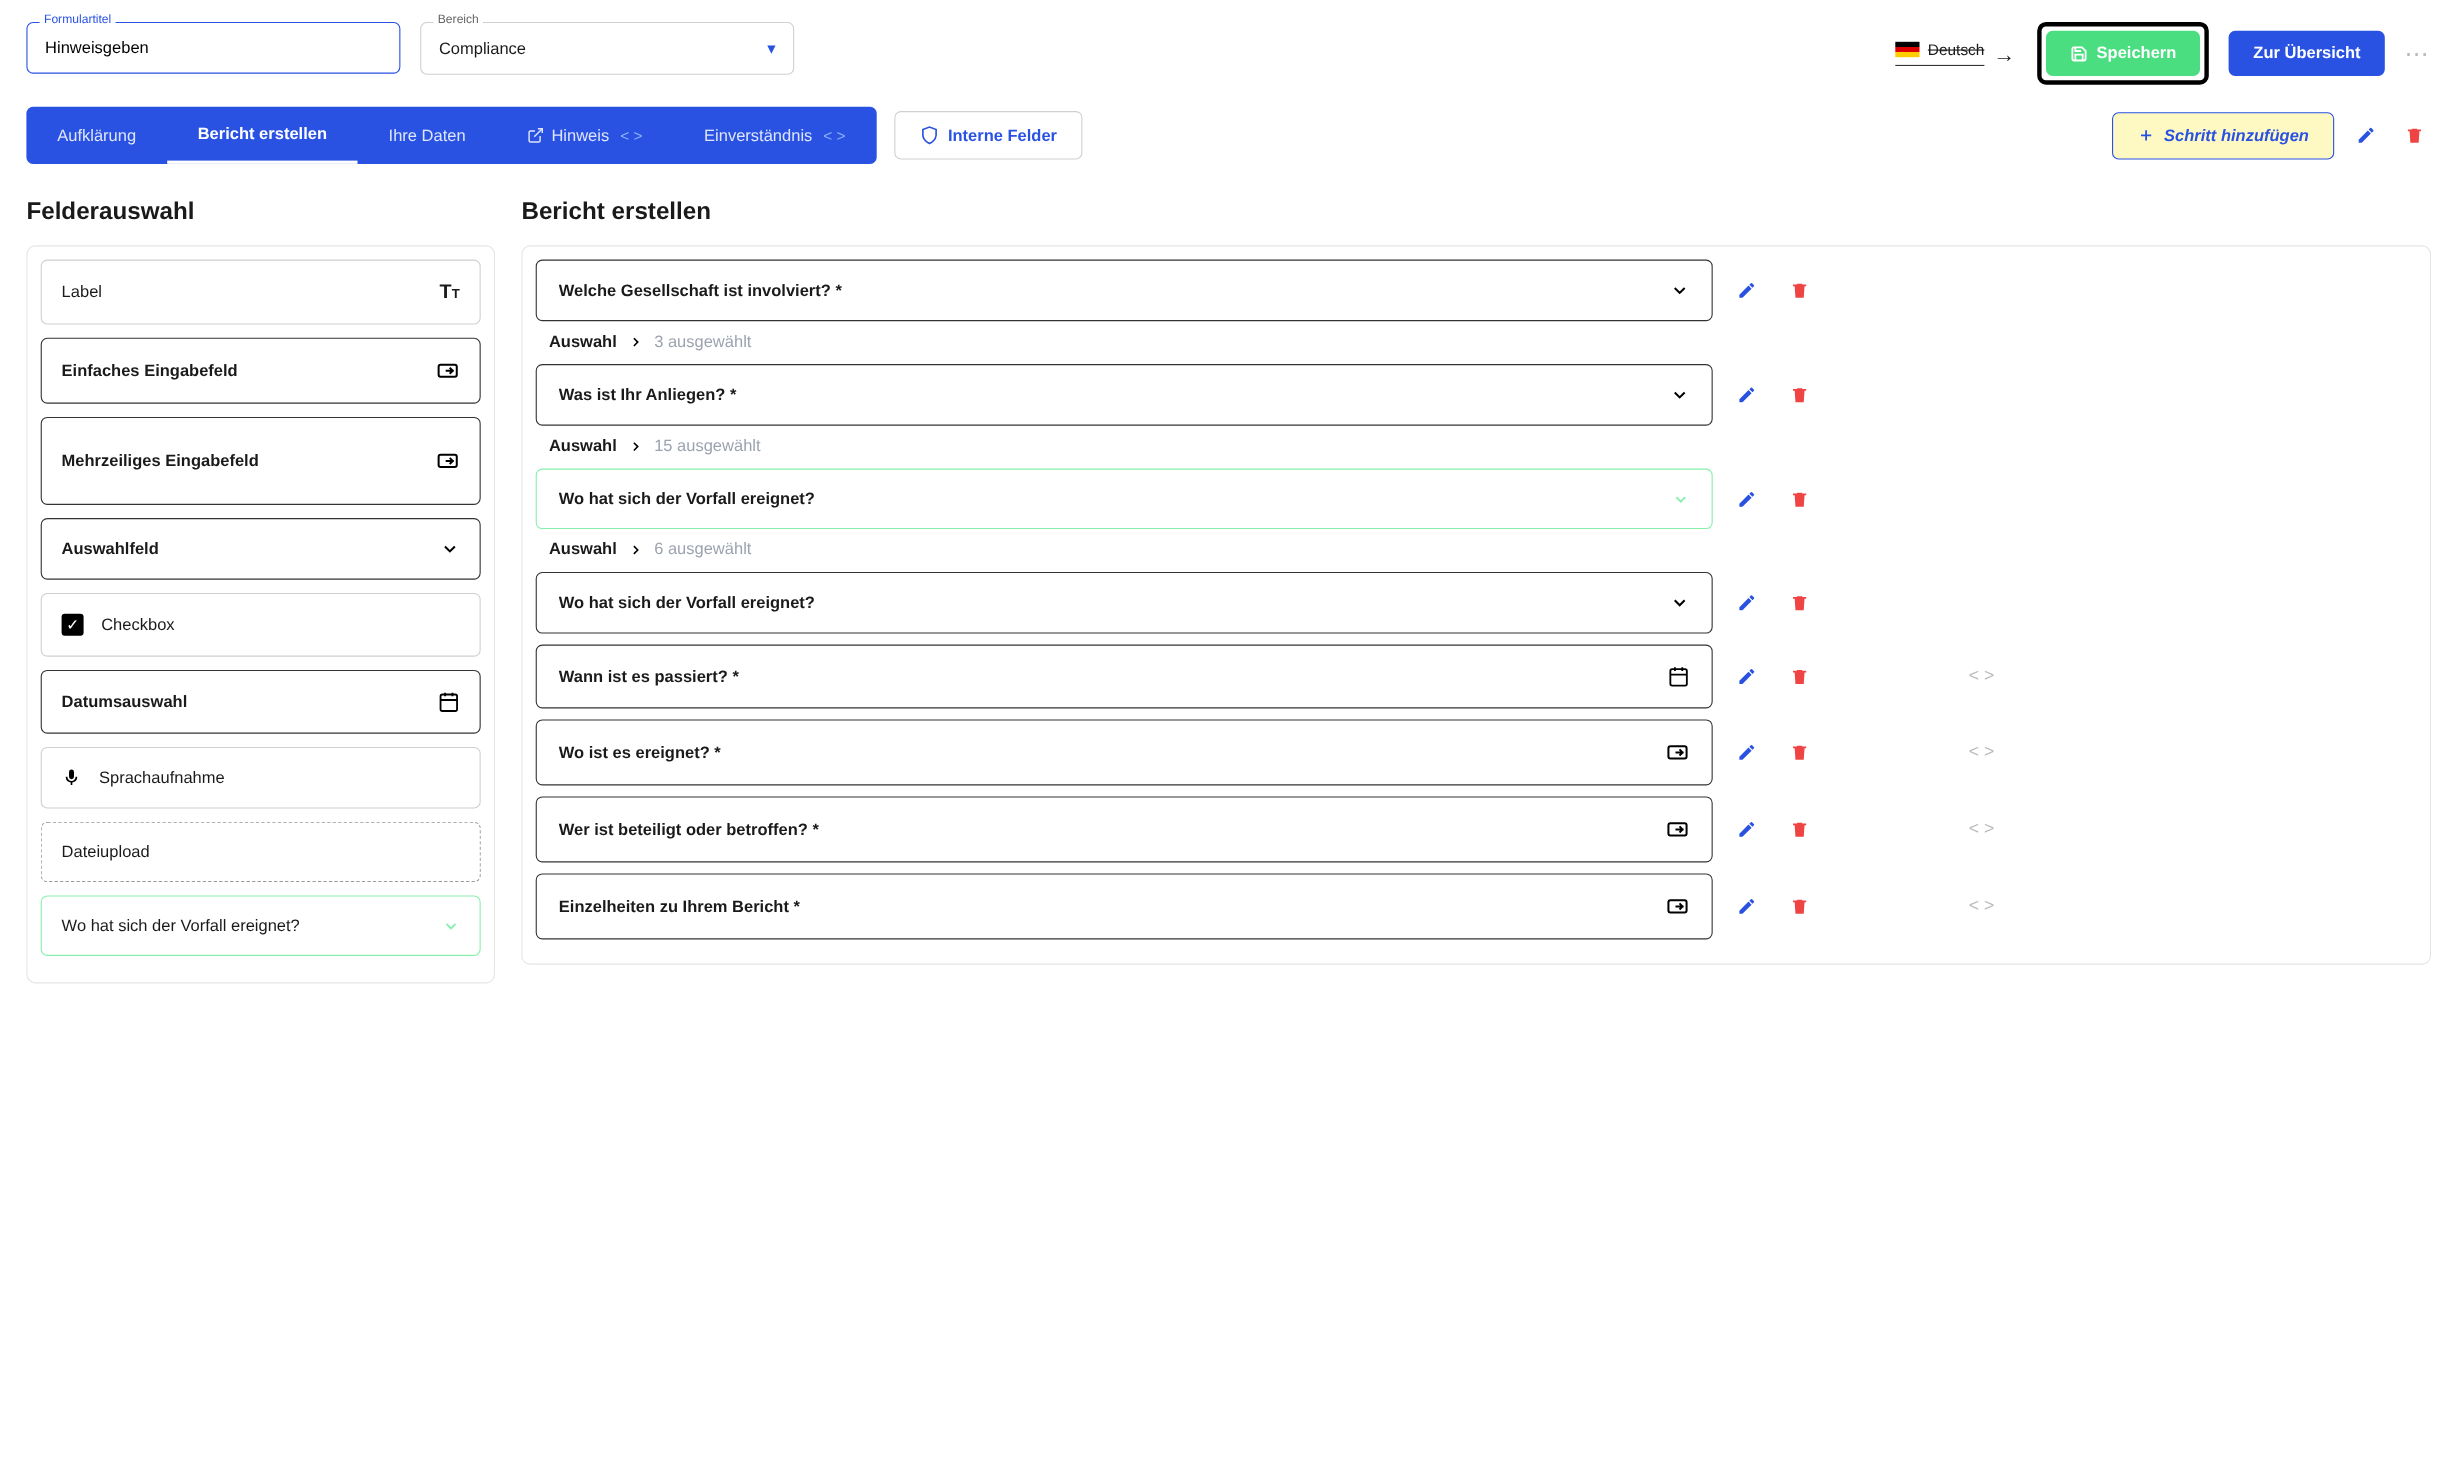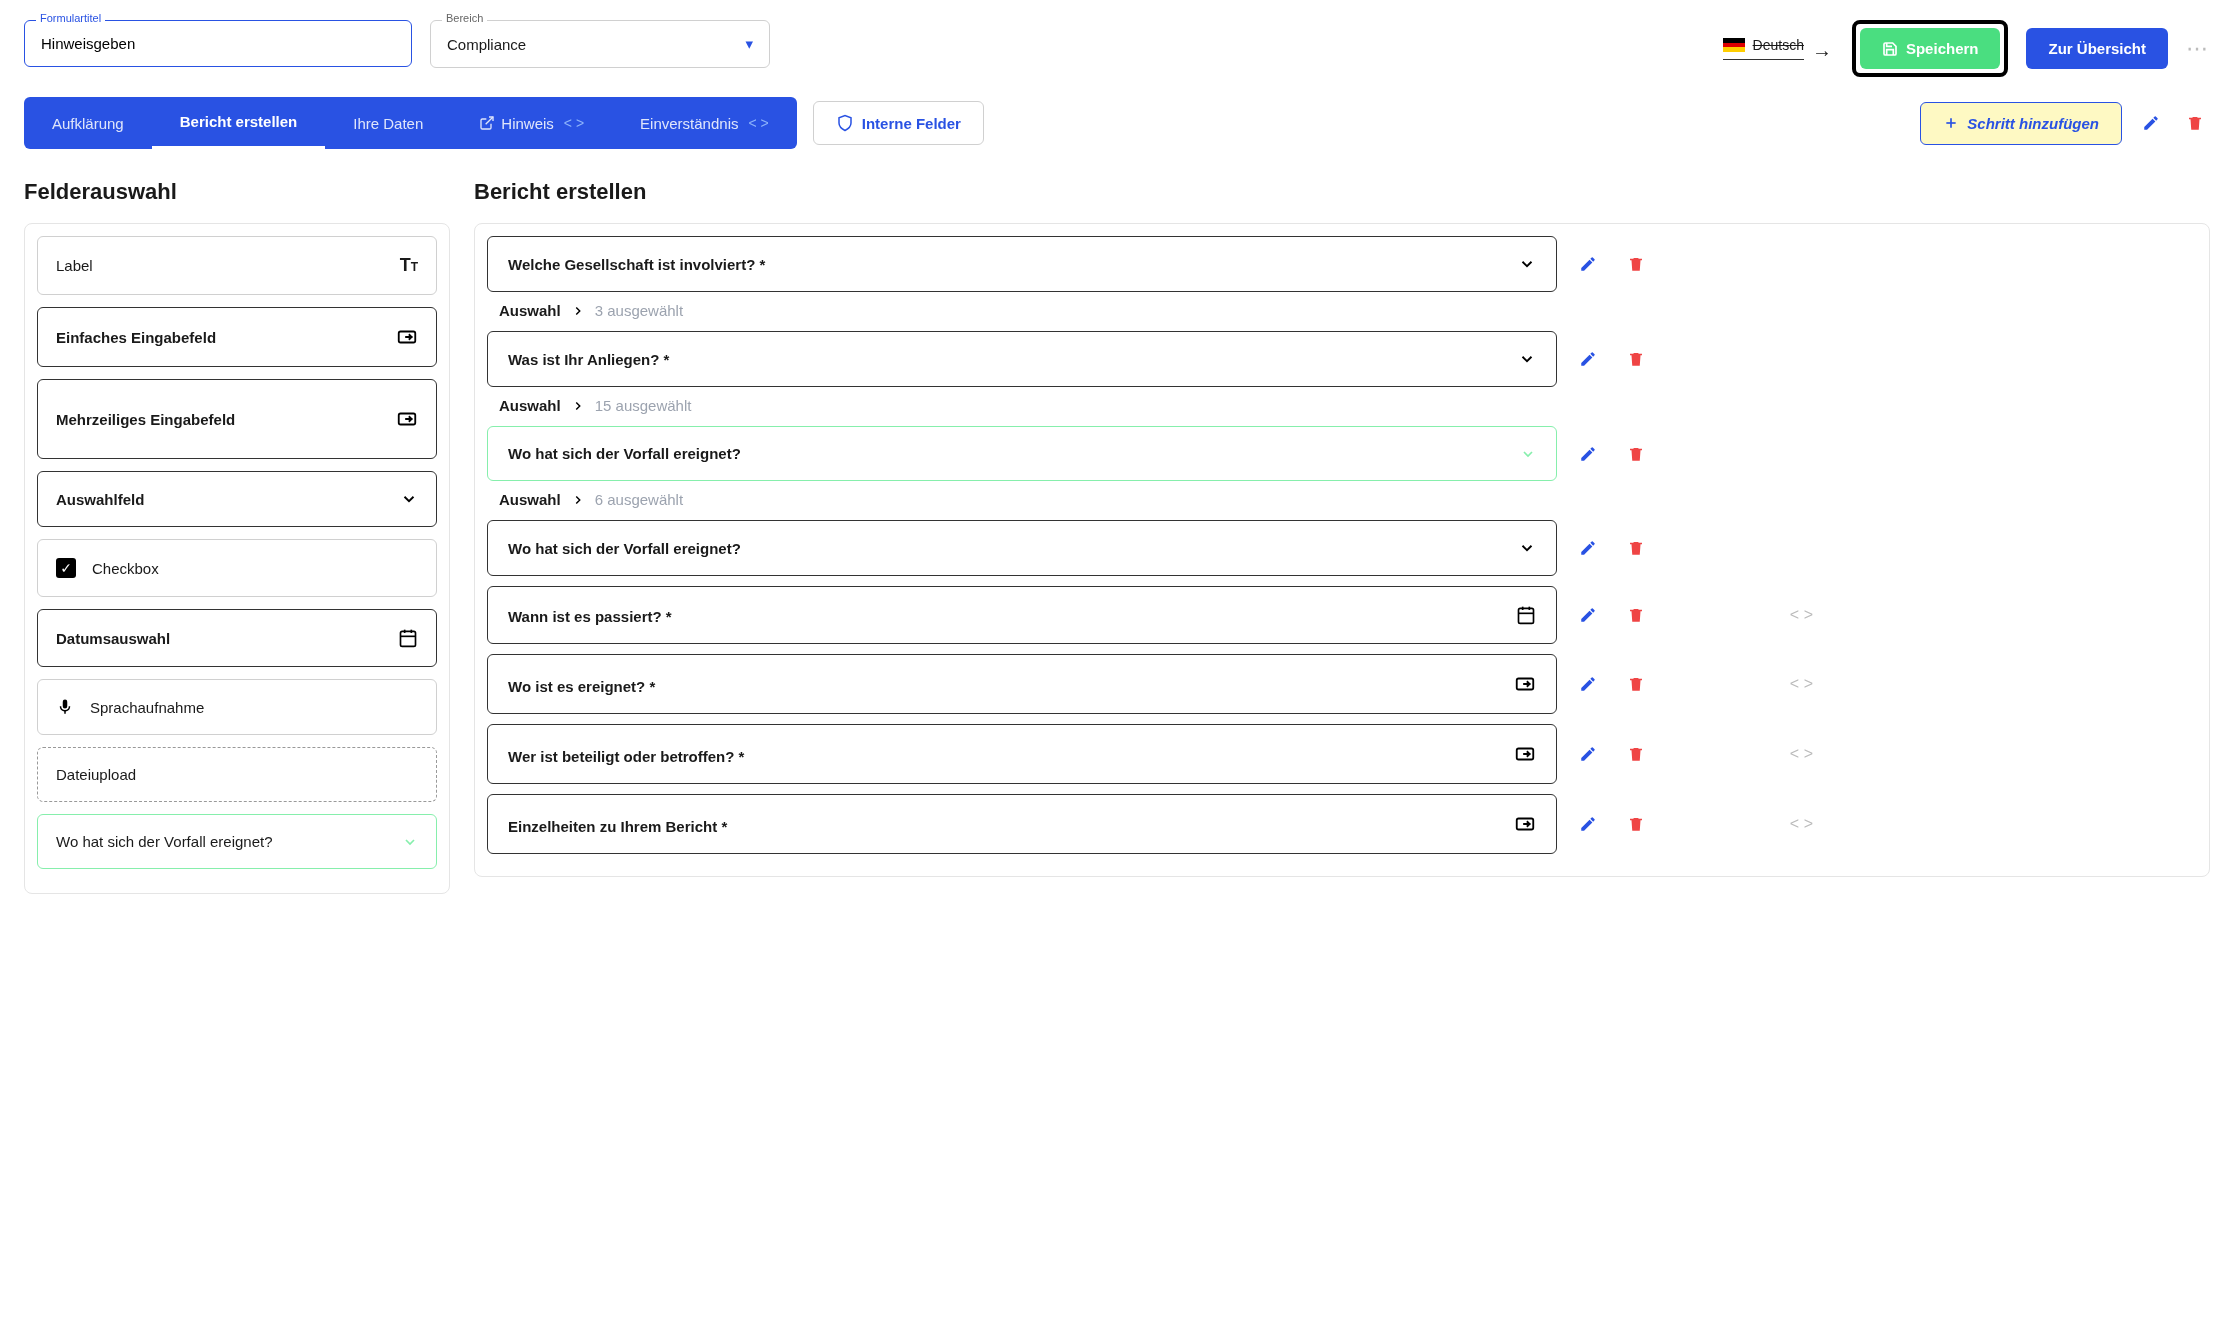--- a/index.html
+++ b/index.html
@@ -1,20 +1,20 @@
 <!DOCTYPE html>
 <html><head>
 <meta charset="utf-8">
 <style>
 * { box-sizing: border-box; margin: 0; padding: 0; }
 body { font-family: -apple-system, BlinkMacSystemFont, 'Segoe UI', sans-serif; font-size: 14px; color: #1a1a1a; background: #fff; padding: 20px 24px; }
 .header-row { display: flex; align-items: flex-start; gap: 18px; margin-bottom: 20px; }
 .field-group { position: relative; display: flex; flex-direction: column; }
 .field-label { position: absolute; top: -8px; left: 12px; background: #fff; padding: 0 4px; font-size: 11px; color: #2952E3; font-weight: 500; }
-.field-input { border: 1px solid #2952E3; border-radius: 6px; padding: 14px 16px; font-size: 15px; width: 388px; outline: none; }
+.field-input { border: 1px solid #2952E3; border-radius: 6px; padding: 14px 16px; font-size: 15px; width: 340px; outline: none; }
 .field-select { border: 1px solid #d0d0d0; border-radius: 6px; padding: 14px 16px; font-size: 15px; width: 340px; display: flex; justify-content: space-between; align-items: center; cursor: pointer; }
 .header-right { margin-left: auto; display: flex; align-items: center; gap: 18px; }
 .lang-box { display: flex; align-items: center; gap: 8px; border-bottom: 1px solid #333; padding-bottom: 6px; position: relative; }
 .flag { width: 22px; height: 14px; background: linear-gradient(to bottom, #000 33%, #dd0000 33%, #dd0000 66%, #ffce00 66%); }
 .lang-text { text-decoration: line-through; }
 .arrow-annot { position: absolute; right: -28px; top: 2px; font-size: 20px; font-weight: 900; }
 .save-wrap { border: 4px solid #000; border-radius: 8px; padding: 4px; }
 .btn { border: none; border-radius: 6px; padding: 12px 22px; font-size: 15px; font-weight: 600; cursor: pointer; display: flex; align-items: center; gap: 8px; }
 .btn-green { background: #4ade80; color: #fff; }
 .btn-blue { background: #2952E3; color: #fff; }
@@ -33,21 +33,21 @@
 .right-col { flex: 1; }
 .section-title { font-size: 22px; font-weight: 700; margin-bottom: 18px; }
 .panel { border: 1px solid #e5e5e5; border-radius: 8px; padding: 12px; }
 .palette-item { border: 1.5px solid #333; border-radius: 6px; padding: 18px 18px; margin-bottom: 12px; display: flex; align-items: center; justify-content: space-between; cursor: grab; font-size: 15px; font-weight: 600; }
 .palette-item.light { border-color: #d0d0d0; border-width: 1px; font-weight: 500; }
 .palette-item.dashed { border-style: dashed; border-color: #999; border-width: 1px; font-weight: 500; }
 .palette-item.green { border-color: #86efac; border-width: 1px; font-weight: 500; }
 .palette-item .left-group { display: flex; align-items: center; gap: 16px; }
 .checkbox-icon { width: 20px; height: 20px; background: #000; border-radius: 3px; display: flex; align-items: center; justify-content: center; color: #fff; font-size: 14px; }
 .form-row { display: flex; align-items: center; gap: 16px; margin-bottom: 10px; }
-.field-card { flex: 1; border: 1px solid #333; border-radius: 6px; padding: 18px 20px; display: flex; align-items: flex-end; justify-content: space-between; font-size: 15px; font-weight: 600; cursor: pointer; max-width: 1070px; }
+.field-card { flex: 1; border: 1px solid #333; border-radius: 6px; padding: 18px 20px; display: flex; align-items: center; justify-content: space-between; font-size: 15px; font-weight: 600; cursor: pointer; max-width: 1070px; }
 .field-card.green { border-color: #86efac; }
 .meta-row { display: flex; align-items: center; gap: 10px; margin: 6px 0 12px 12px; font-size: 15px; }
 .meta-count { color: #9ca3af; }
 .row-actions { display: flex; align-items: center; gap: 18px; width: 240px; }
 .code-icon { color: #bbb; font-size: 16px; margin-left: auto; }
 .code-icon-tab { color: #9fc5ff; font-size: 14px; margin-left: 4px; }
 svg { display: block; }
 </style>
 </head>
 <body>

